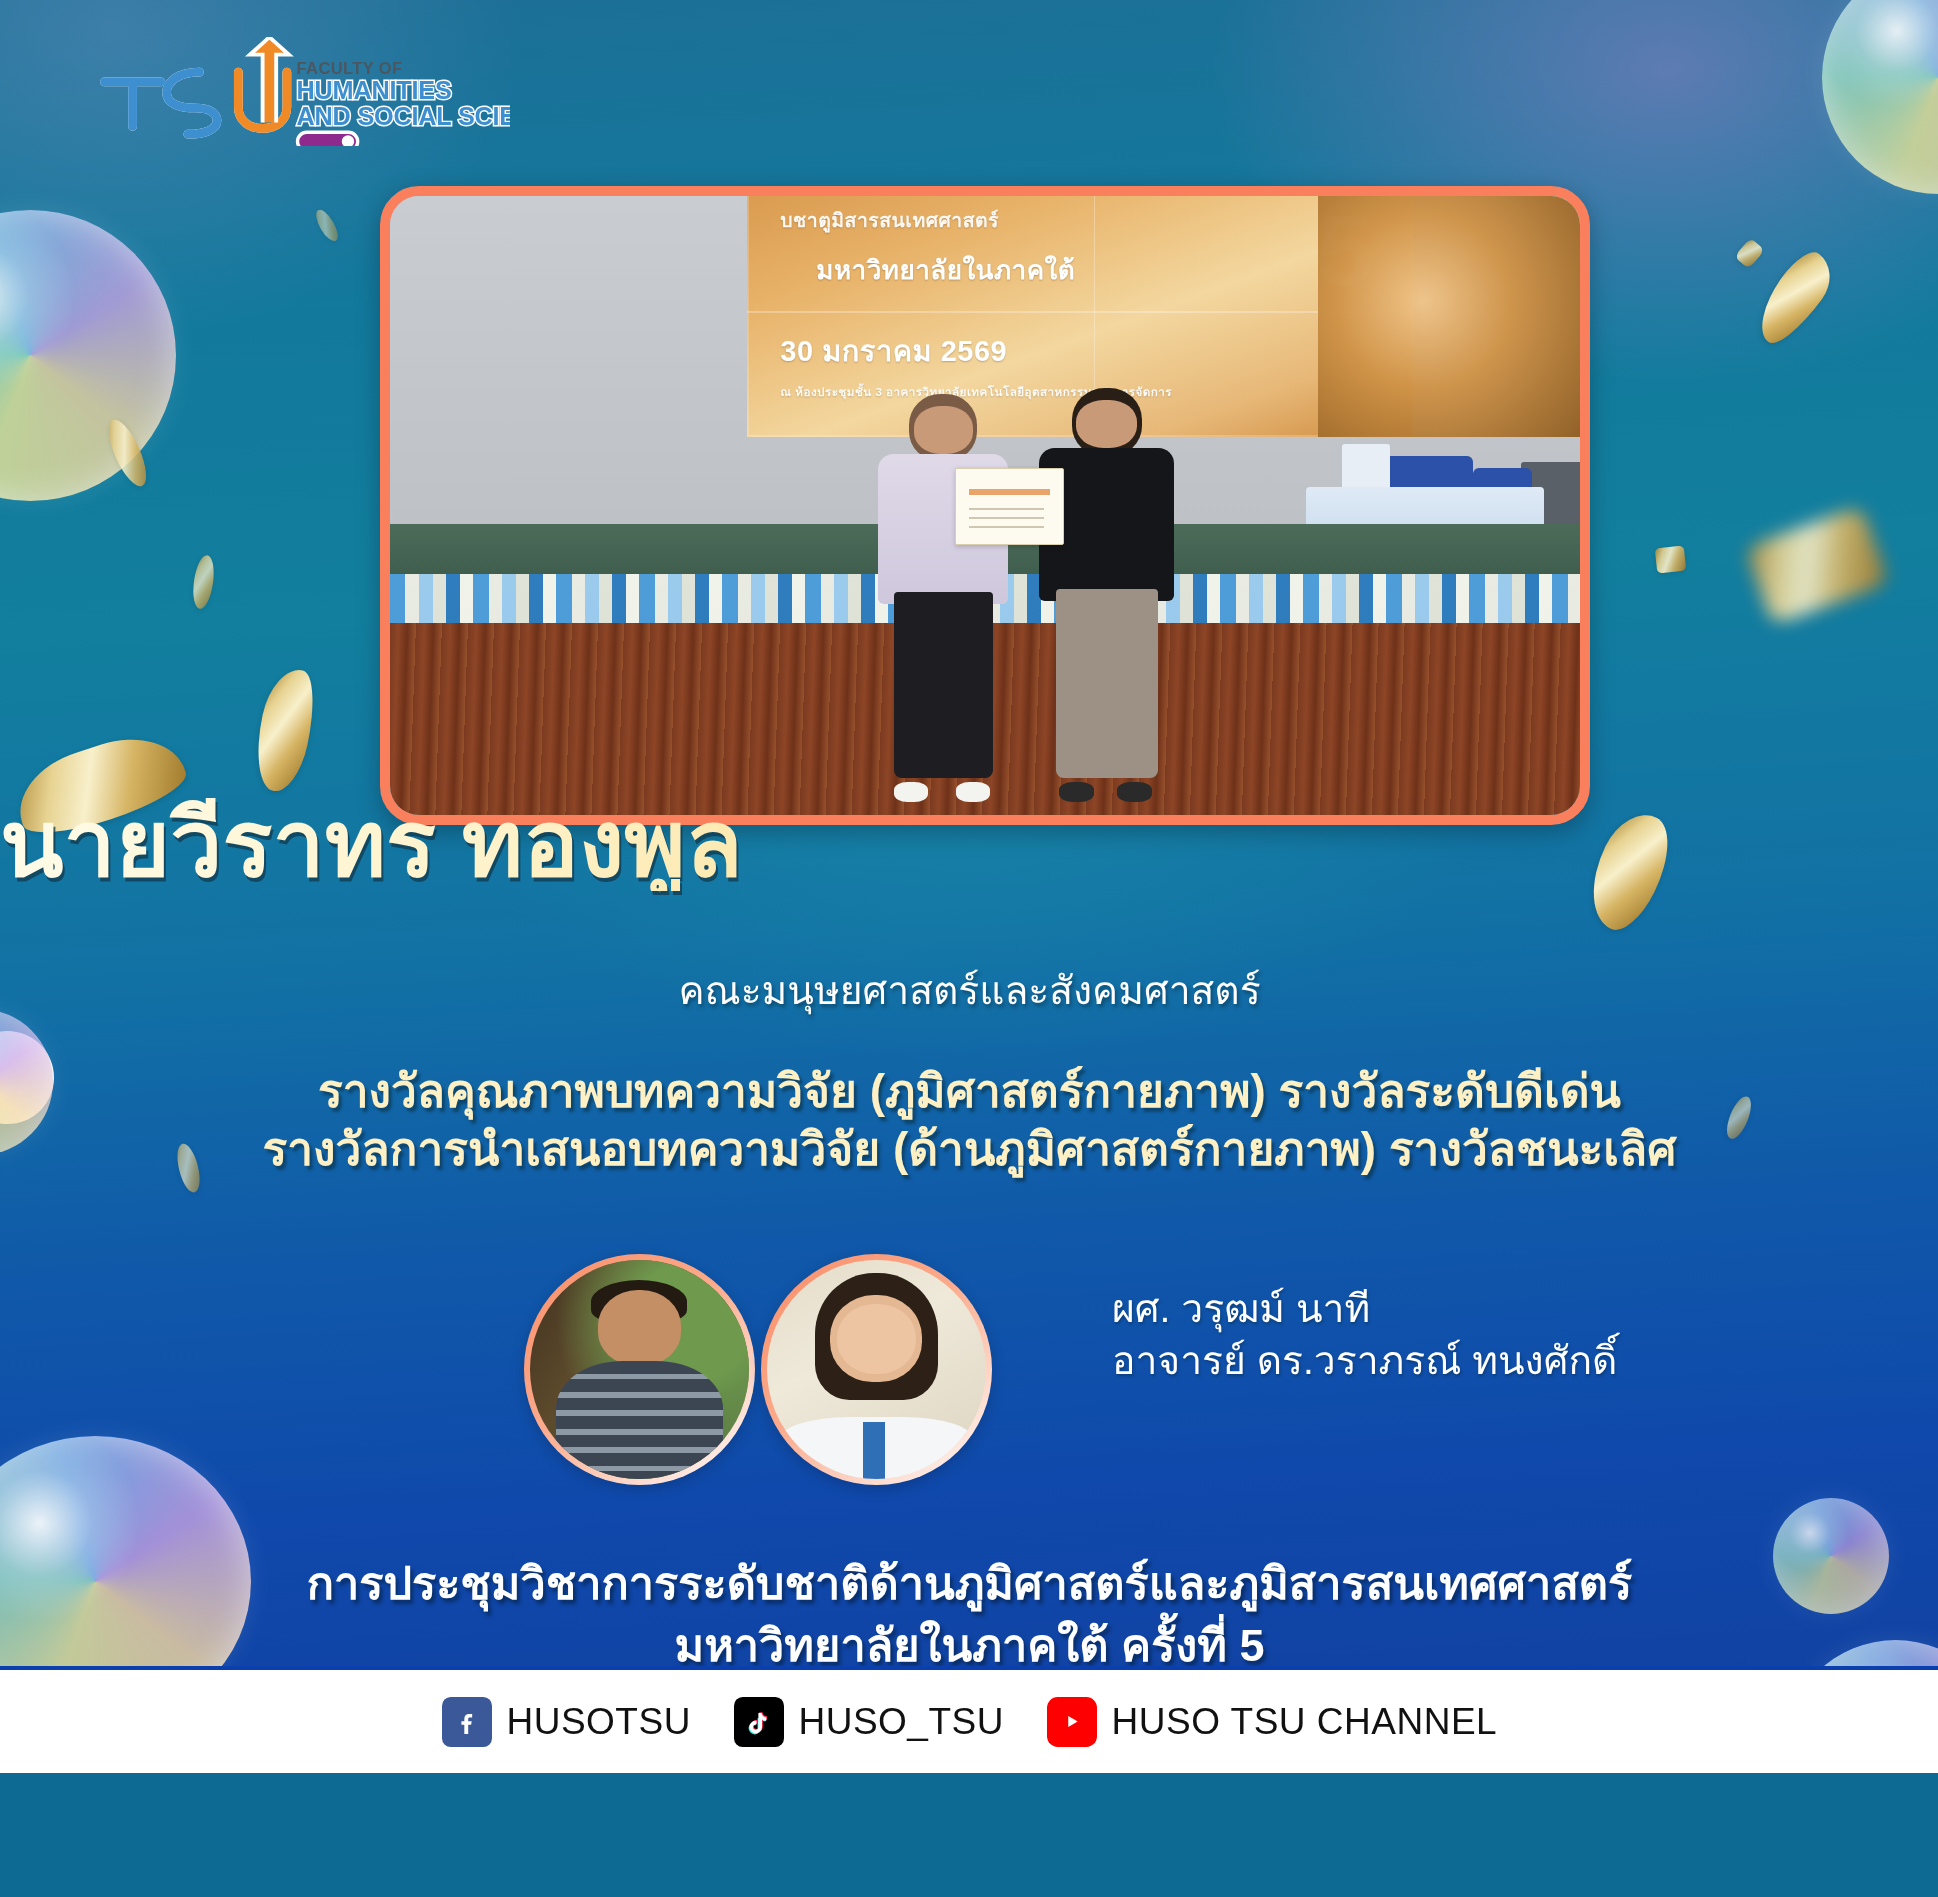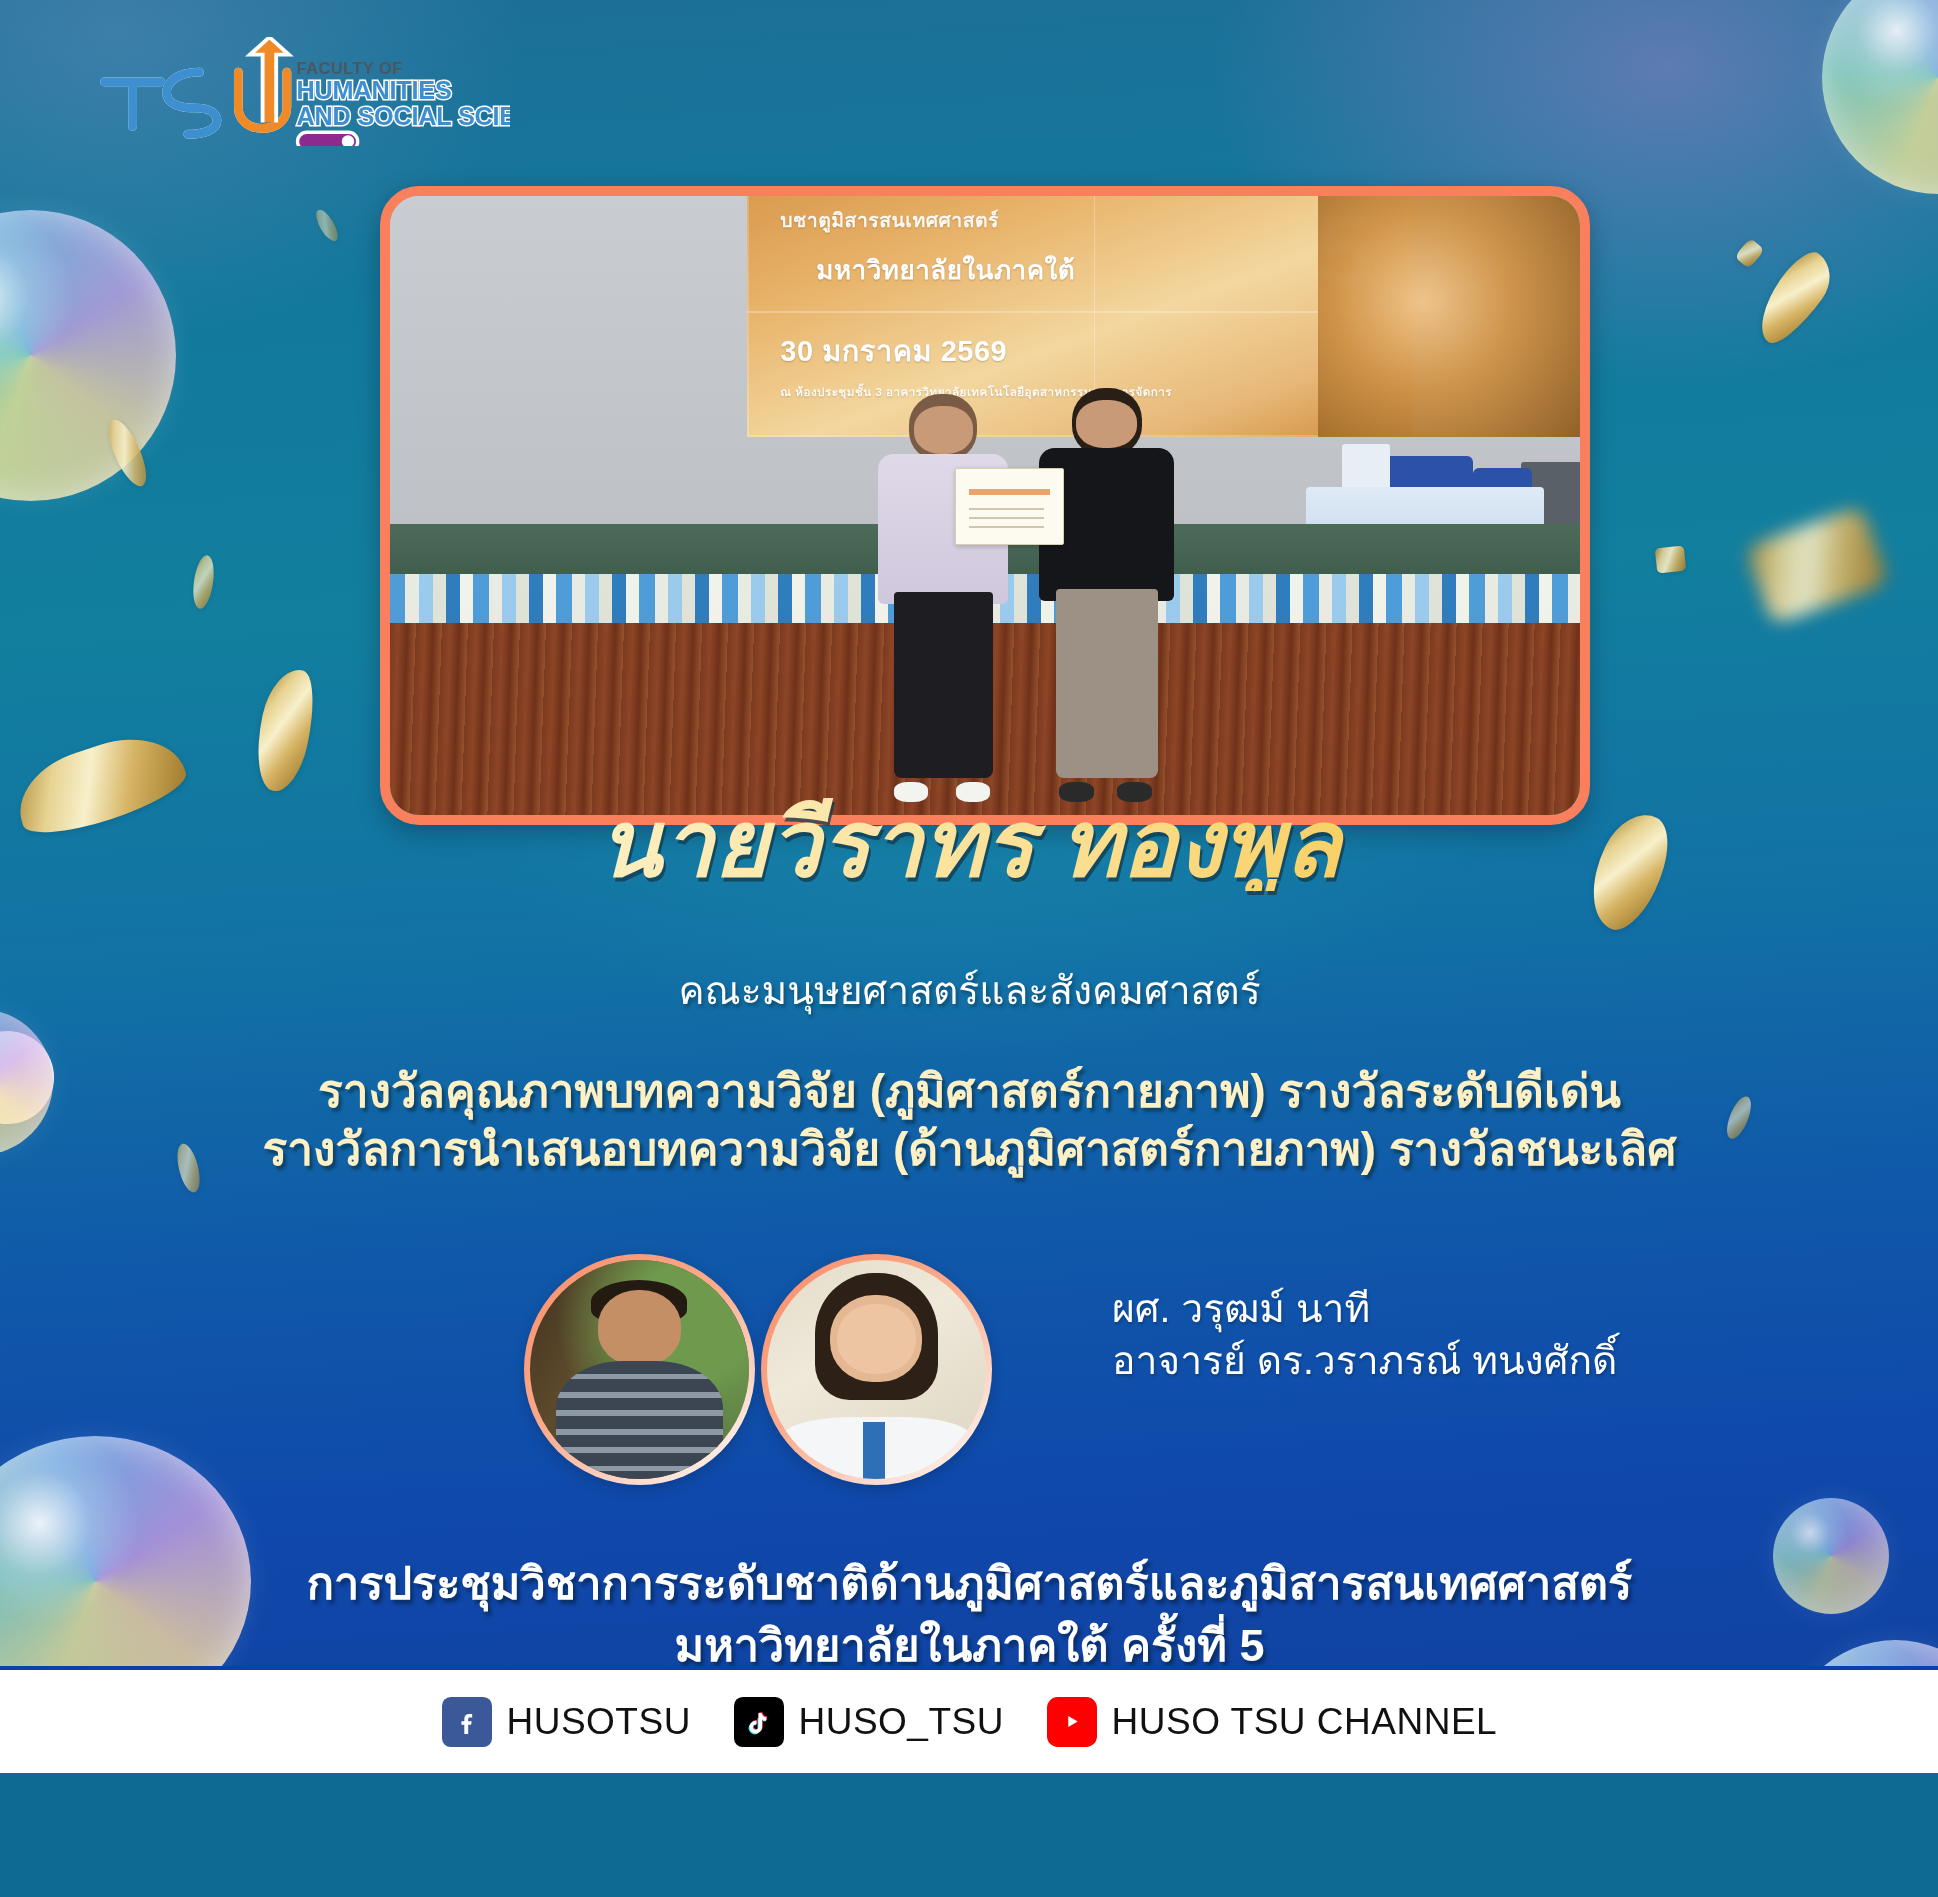--- a/index.html
+++ b/index.html
@@ -108,27 +108,26 @@
   .p-shirt{position:absolute;left:8%;top:15%;width:84%;height:38%;border-radius:15.5px 15.5px 5.8px 5.8px;}
   .p-legs{position:absolute;left:18%;top:50%;width:64%;height:47%;border-radius:3.9px 3.9px 7.8px 7.8px;}
   .p-shoe{position:absolute;bottom:-3%;width:22%;height:5%;background:#f3f3f0;border-radius:40%;}
   .cert{position:absolute;left:47.5%;top:44%;width:9%;height:12%;background:#fdfbf0;border:1px solid #d9cfae;border-radius:1.9px;
     box-shadow:0 1.9px 5.8px rgba(0,0,0,.18);}
   .cert .cband{position:absolute;left:12%;top:26%;width:76%;height:8%;background:#e8a46a;}
   .cert .cl{position:absolute;left:12%;width:70%;height:3%;background:#cfc7b0;}
 
   
   .name{
-    position:absolute;left:0;right:0;top:798px;text-align:center;
+    position:absolute;left:0;right:0;top:798px;text-align:left;
     font-size:93px;font-weight:800;letter-spacing:0px;line-height:1;
     background:linear-gradient(98deg,#fffbe8 0%,#fdf3cd 24%,#fbdf92 55%,#f7c74a 78%,#f5bd2f 100%);
     -webkit-background-clip:text;background-clip:text;color:transparent;
     -webkit-text-fill-color:transparent;
     filter:drop-shadow(2.9px 4.9px 0 rgba(18,58,78,.75));
-    font-style:italic;
   }
   .sub{
     position:absolute;left:0;right:0;text-align:center;color:#ffffff;
     font-size:39px;font-weight:500;line-height:1.28;
     text-shadow:1.9px 2.9px 3.9px rgba(8,45,66,.55);
   }
   .sub1{top:916px;}
   .sub2{top:966px;}
   .award{
     position:absolute;left:0;right:0;text-align:center;

